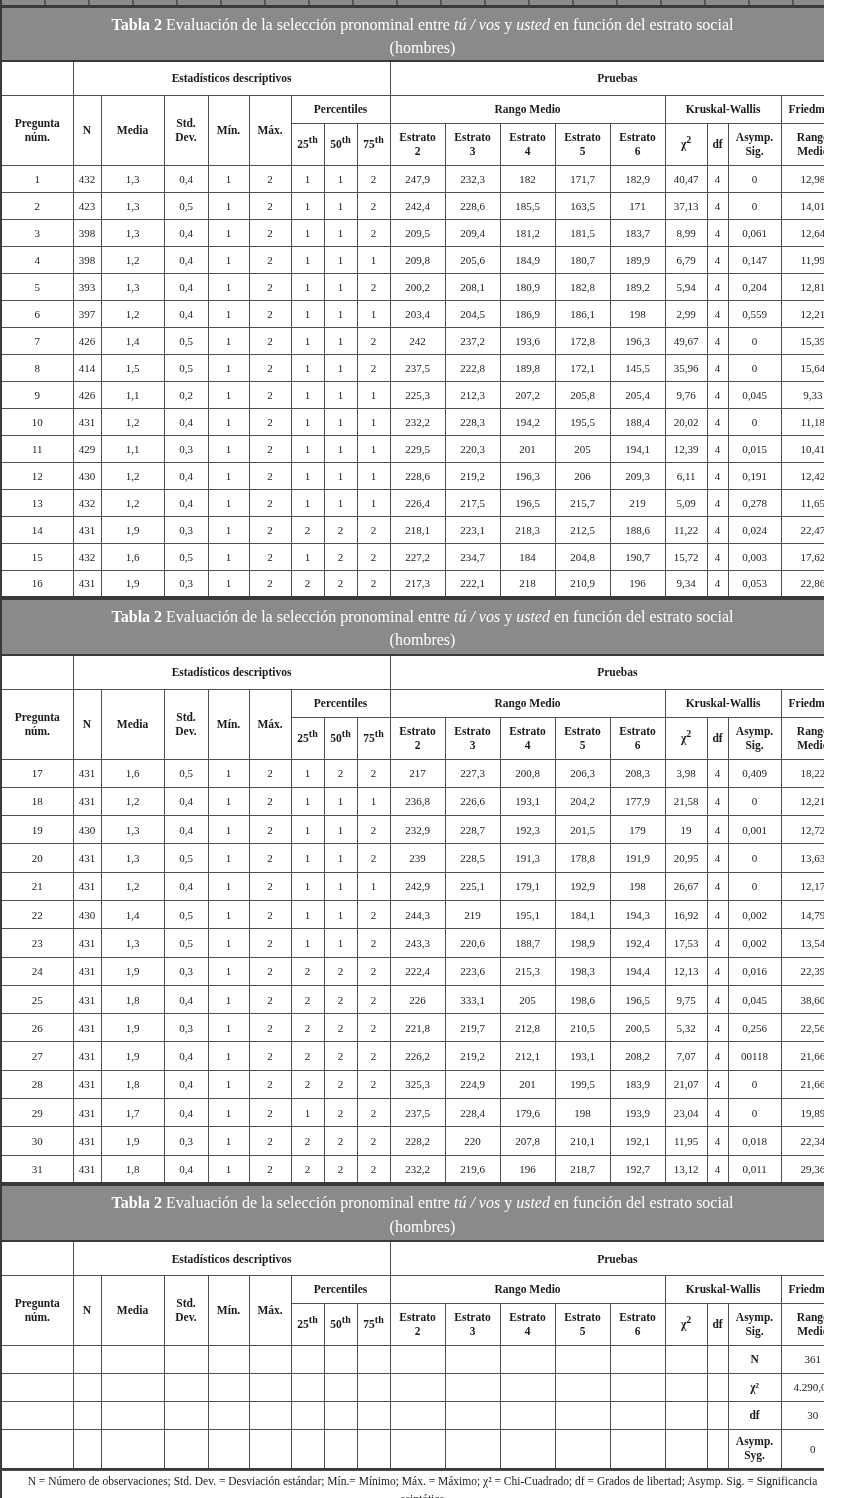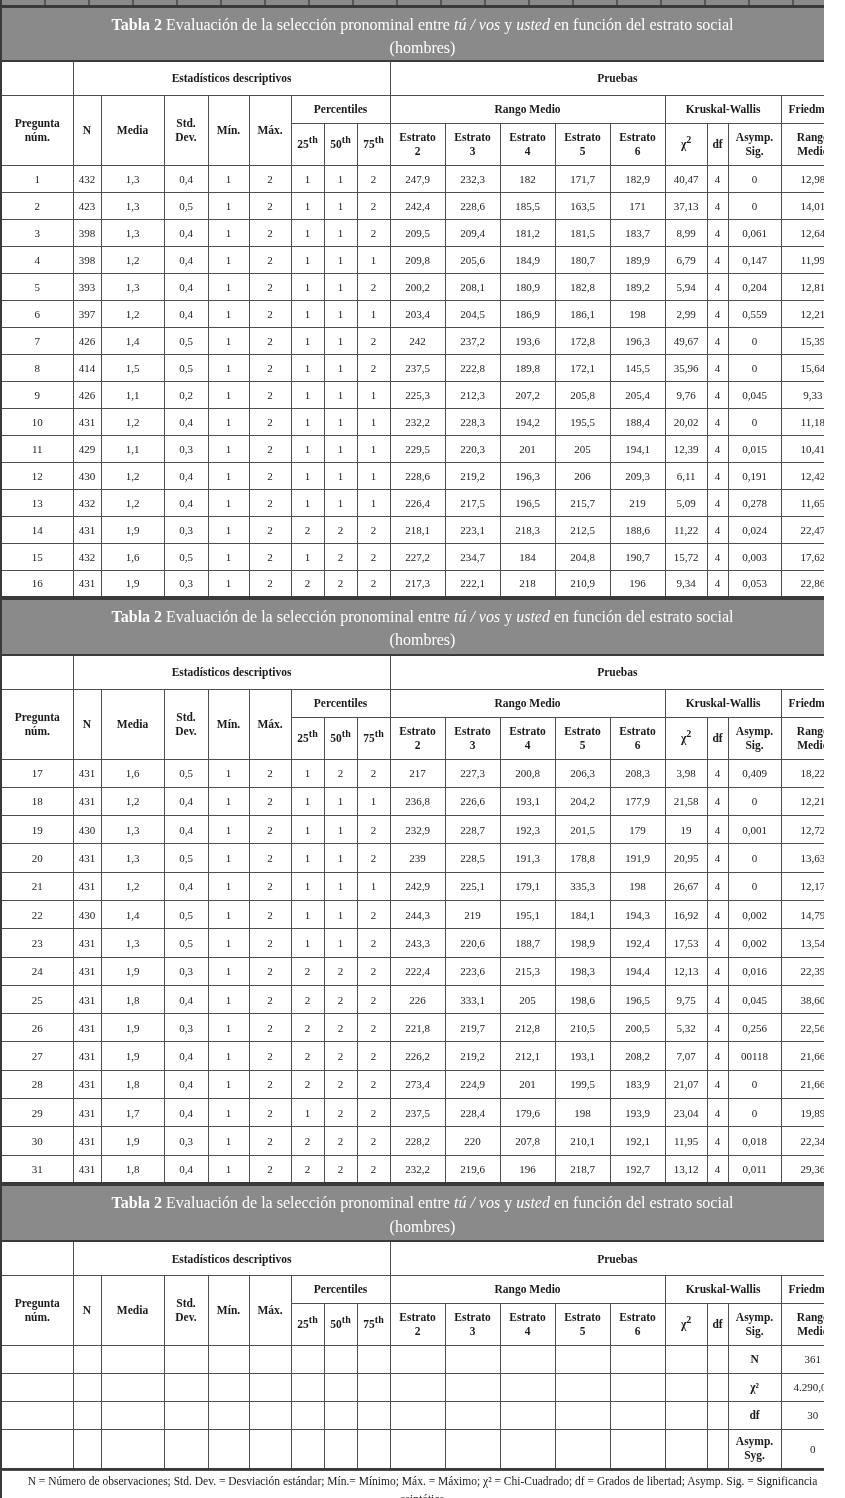--- a/index.html
+++ b/index.html
@@ -586,21 +586,21 @@
             <td>1,2</td>
             <td>0,4</td>
             <td>1</td>
             <td>2</td>
             <td>1</td>
             <td>1</td>
             <td>1</td>
             <td>242,9</td>
             <td>225,1</td>
             <td>179,1</td>
-            <td>335,3</td>
+            <td>192,9</td>
             <td>198</td>
             <td>26,67</td>
             <td>4</td>
             <td>0</td>
             <td>12,17</td>
           </tr>
           <tr>
             <td>22</td>
             <td>430</td>
             <td>1,4</td>
@@ -723,21 +723,21 @@
           <tr>
             <td>28</td>
             <td>431</td>
             <td>1,8</td>
             <td>0,4</td>
             <td>1</td>
             <td>2</td>
             <td>2</td>
             <td>2</td>
             <td>2</td>
-            <td>273,4</td>
+            <td>325,3</td>
             <td>224,9</td>
             <td>201</td>
             <td>199,5</td>
             <td>183,9</td>
             <td>21,07</td>
             <td>4</td>
             <td>0</td>
             <td>21,66</td>
           </tr>
           <tr>

